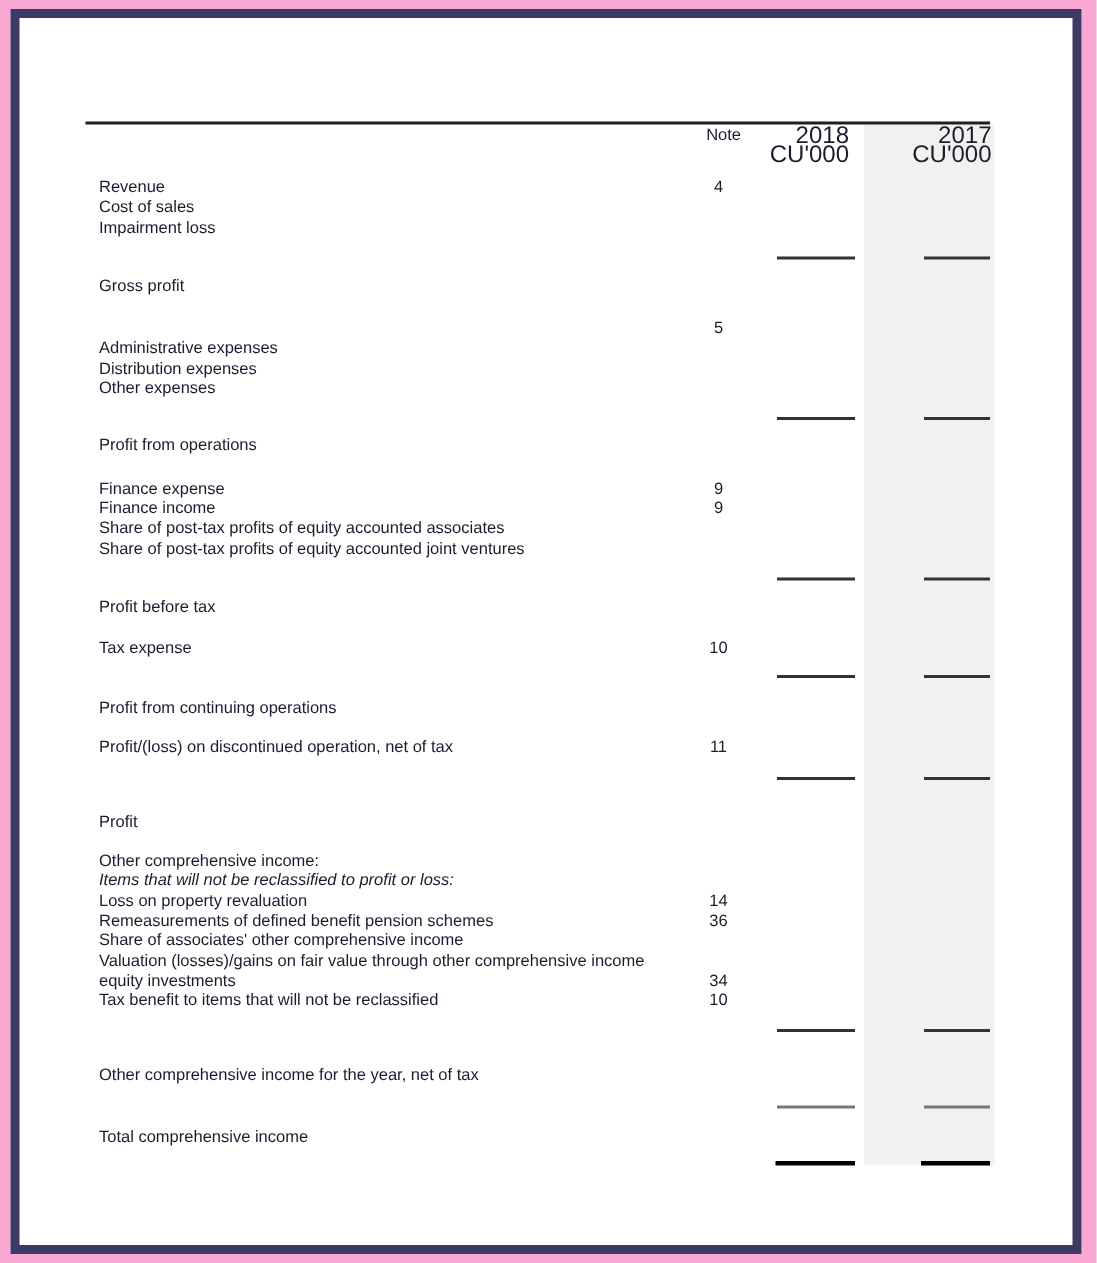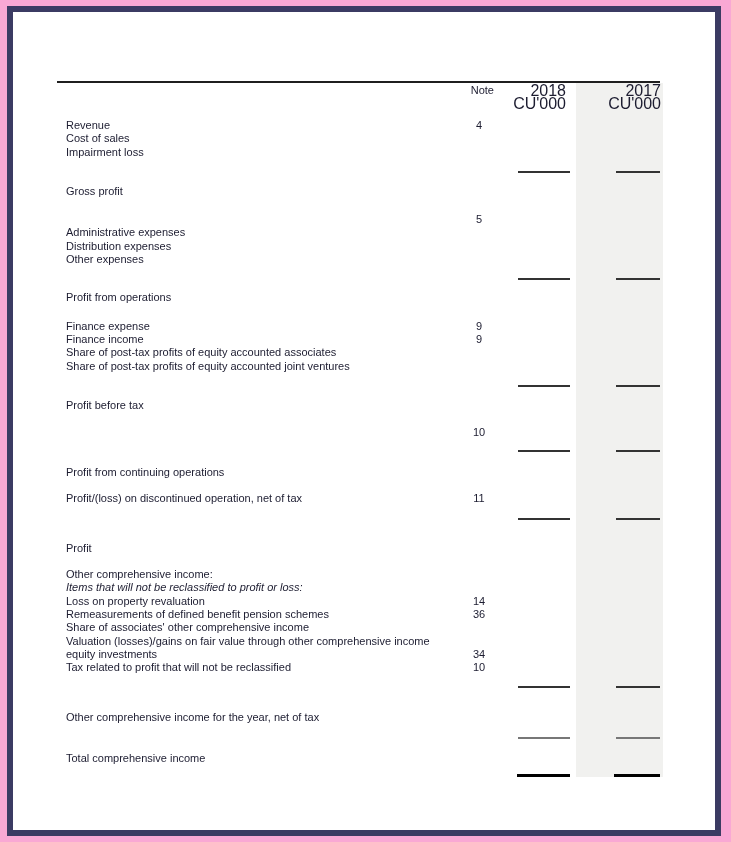--- a/index.html
+++ b/index.html
@@ -99,20 +99,21 @@
       <div class="row" style="top: 346px;">
         <span class="lab">Share of post-tax profits of equity accounted associates</span>
       </div>
       <div class="row" style="top: 360px;">
         <span class="lab">Share of post-tax profits of equity accounted joint ventures</span>
       </div>
       <div class="row" style="top: 399px;">
         <span class="lab">Profit before tax</span>
       </div>
       <div class="row" style="top: 426px;">
+        <span class="lab">Tax expense</span>
         <span class="note">10</span>
       </div>
       <div class="row" style="top: 466px;">
         <span class="lab">Profit from continuing operations</span>
       </div>
       <div class="row" style="top: 492px;">
         <span class="lab">Profit/(loss) on discontinued operation, net of tax</span>
         <span class="note">11</span>
       </div>
       <div class="row" style="top: 542px;">
@@ -133,21 +134,21 @@
         <span class="note">36</span>
       </div>
       <div class="row" style="top: 621px;">
         <span class="lab">Share of associates' other comprehensive income</span>
       </div>
       <div class="row wrap2" style="top: 635px;">
         <span class="lab">Valuation (losses)/gains on fair value through other comprehensive income equity investments</span>
         <span class="note">34</span>
       </div>
       <div class="row" style="top: 661px;">
-        <span class="lab">Tax related to profit that will not be reclassified</span>
+        <span class="lab">Tax benefit to items that will not be reclassified</span>
         <span class="note">10</span>
       </div>
       <div class="row" style="top: 711px;">
         <span class="lab">Other comprehensive income for the year, net of tax</span>
       </div>
       <div class="row" style="top: 752px;">
         <span class="lab">Total comprehensive income</span>
       </div>
     </div>
   <div>

